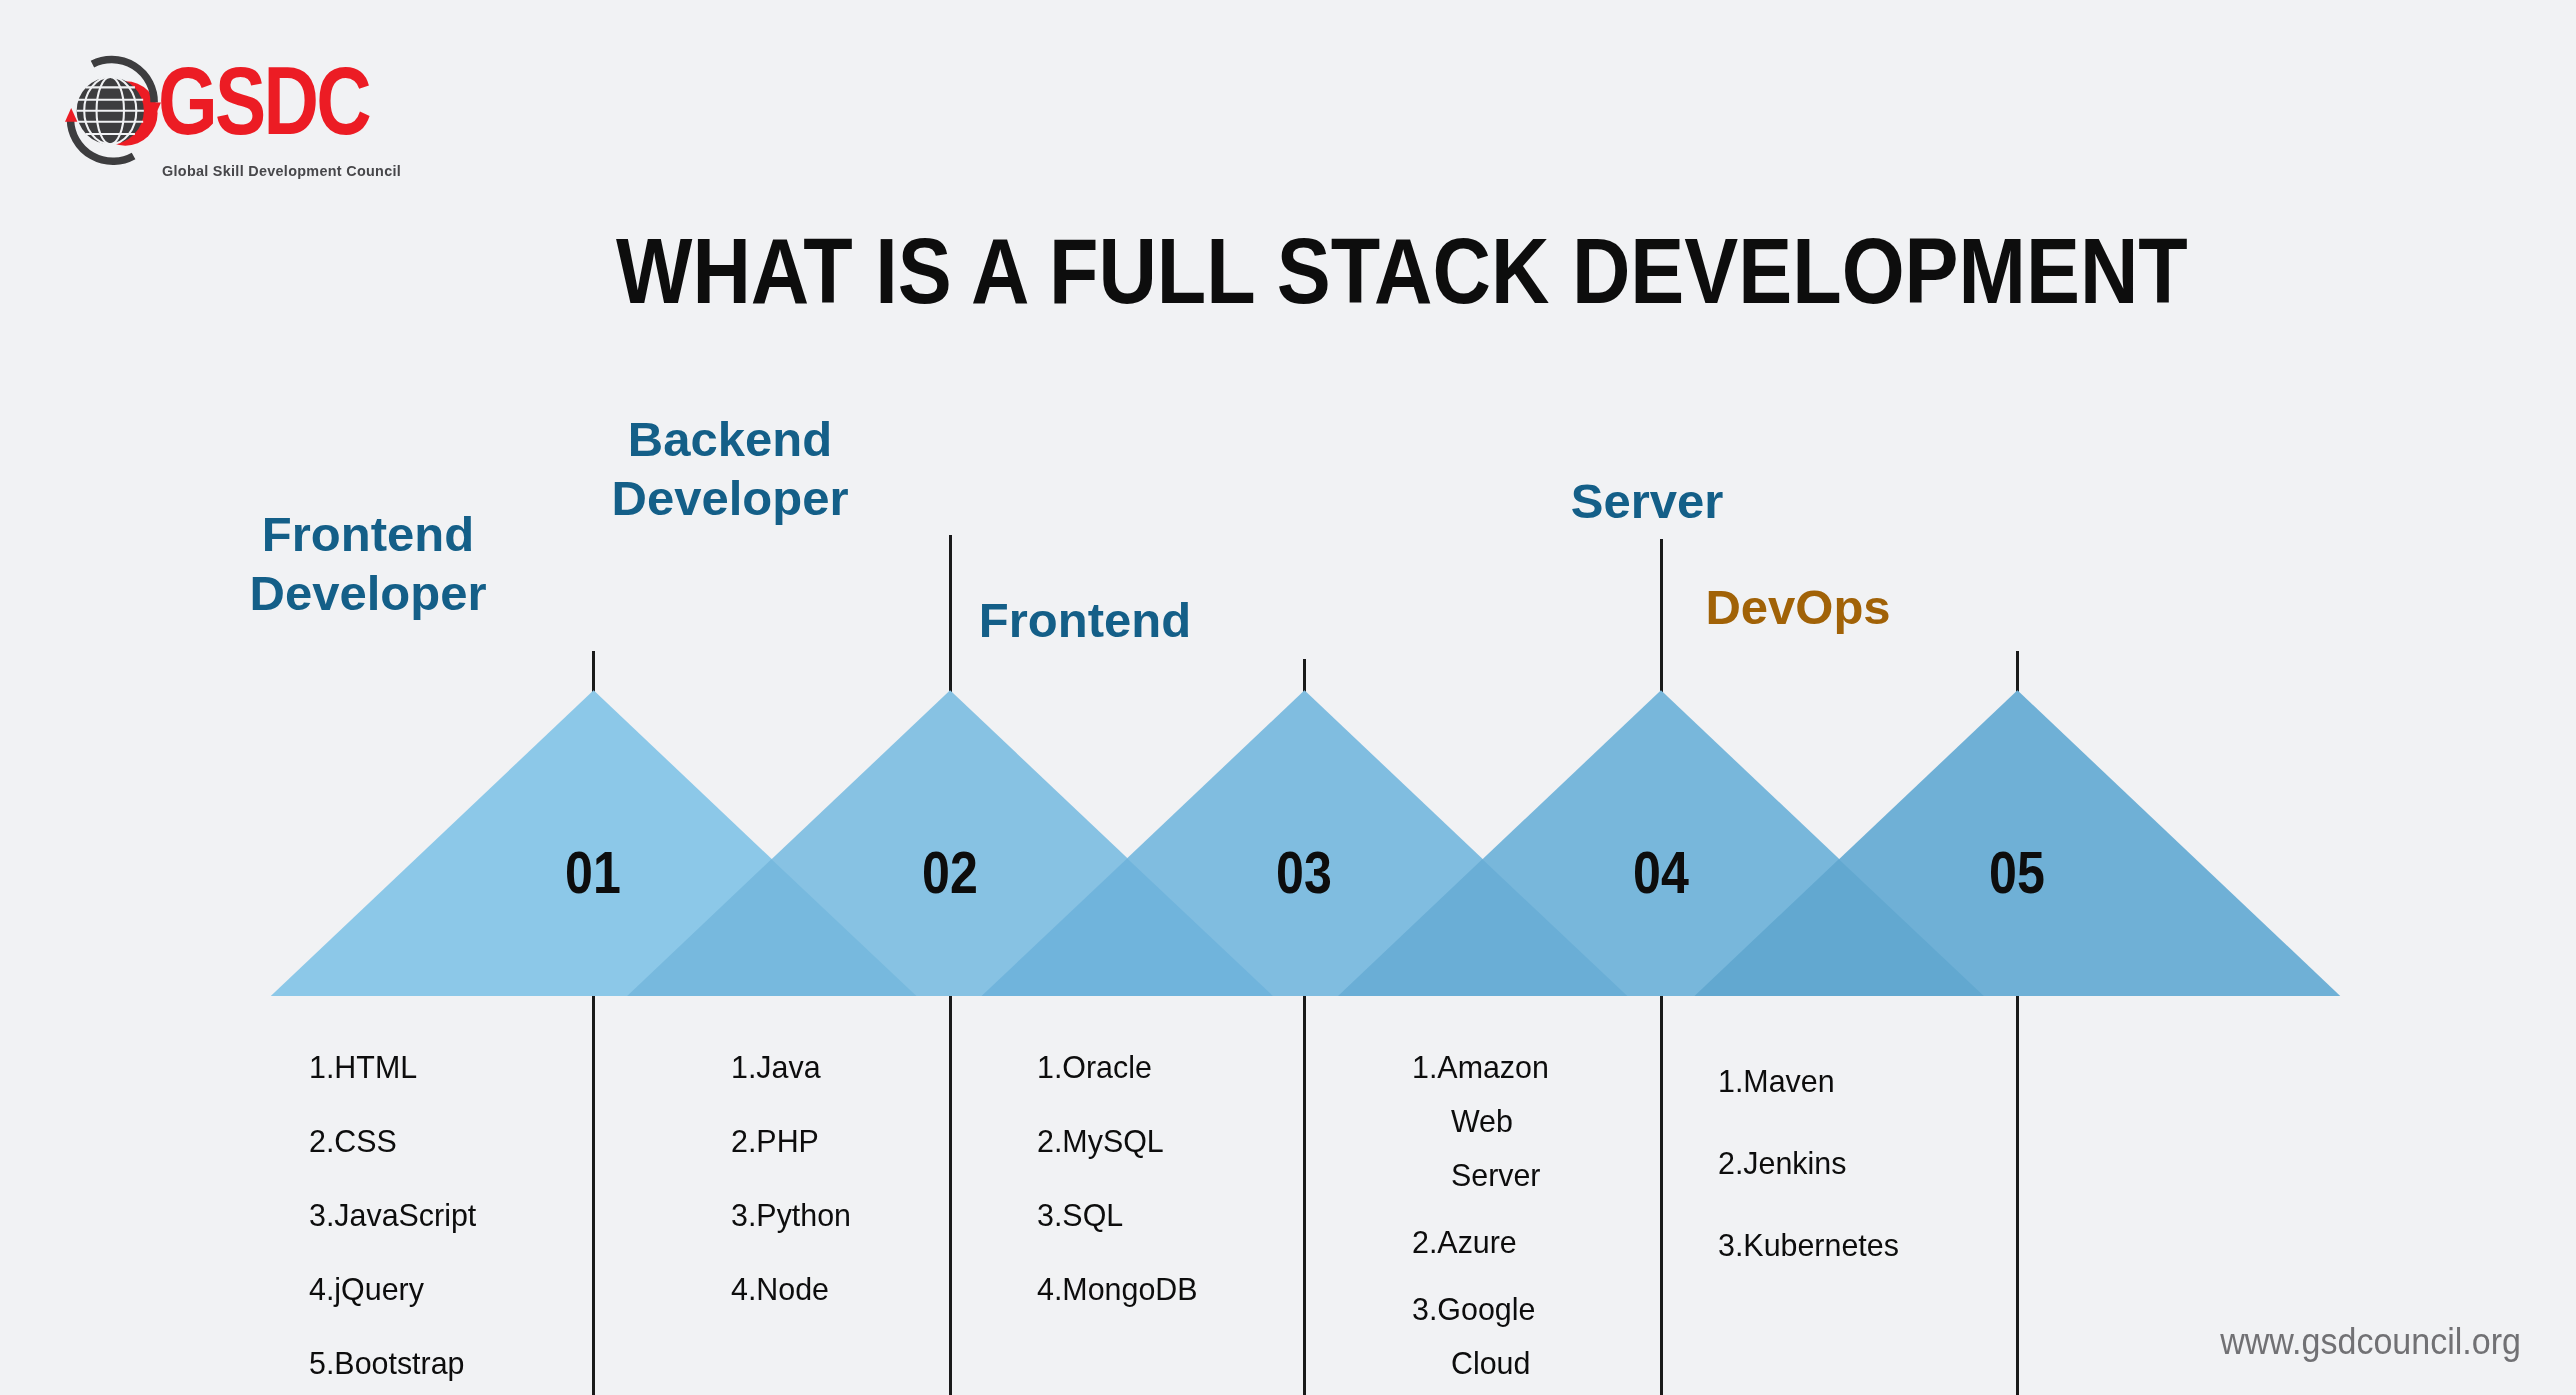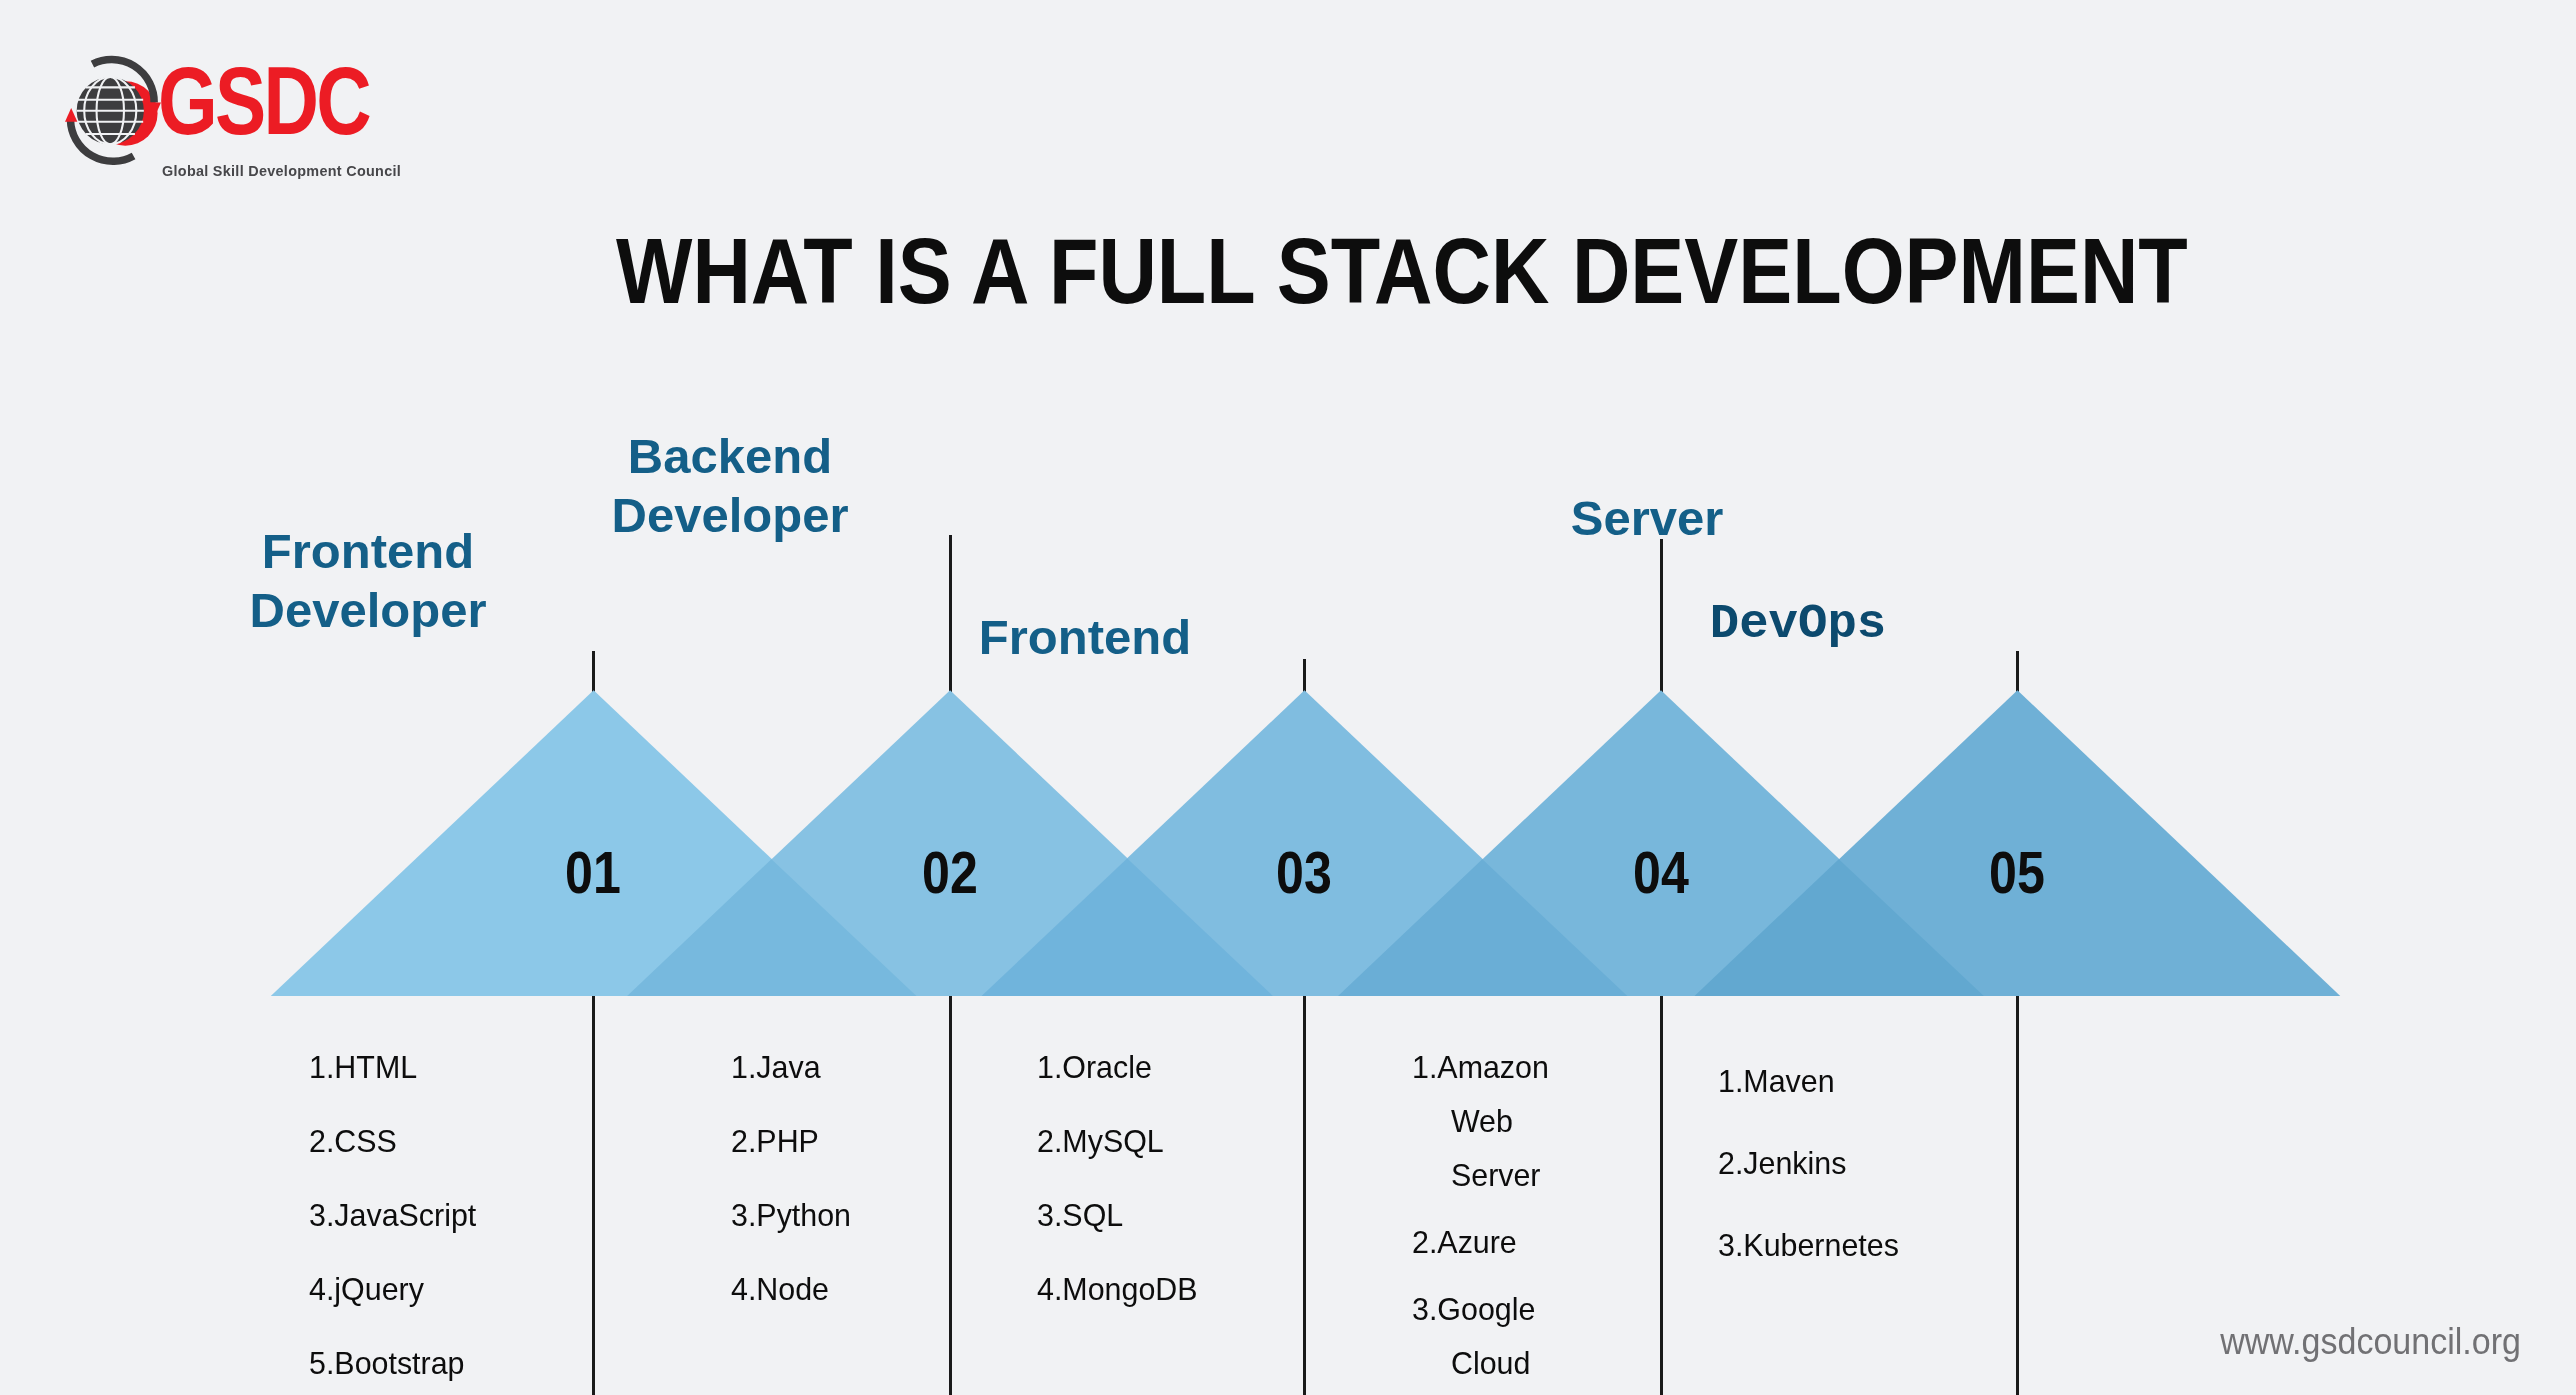--- a/index.html
+++ b/index.html
@@ -38,21 +38,20 @@
     white-space:nowrap;
     color:#0d0d0d;
   }
 
   
   .step-label{
     position:absolute;width:440px;
     text-align:center;
     font-size:49px;line-height:59px;font-weight:700;
     white-space:pre-line;
-    margin-top:17px;
   }
   #label-0{left:148px;top:505px;text-align:center;}
   #label-1{left:510px;top:410px;}
   #label-2{left:865px;top:591px;}
   #label-3{left:1427px;top:472px;}
   #label-4{left:1578px;top:578px;}
 
   
   .connector{position:absolute;width:2.7px;background:#1a1a1a;}
   #conn-0{left:592px;top:651px;height:41px;}
@@ -148,21 +147,21 @@
   </div>
 
   <div class="title">WHAT IS A FULL STACK DEVELOPMENT</div>
 
   <div class="step-label" id="label-0" style="color:#145f88;">Frontend
 Developer</div>
   <div class="step-label" id="label-1" style="color:#145f88;">Backend
 Developer</div>
   <div class="step-label" id="label-2" style="color:#145f88;">Frontend</div>
   <div class="step-label" id="label-3" style="color:#145f88;">Server</div>
-  <div class="step-label" id="label-4" style="color:#0c4a6e;font-family:Liberation Mono, monospace;">DevOps</div>
+  <div class="step-label" id="label-4" style="color:#a16207;">DevOps</div>
 
   <div class="connector" id="conn-0"></div>
   <div class="connector" id="conn-1"></div>
   <div class="connector" id="conn-2"></div>
   <div class="connector" id="conn-3"></div>
   <div class="connector" id="conn-4"></div>
 
   <svg class="mountains" width="2576" height="1395" viewBox="0 0 3750 2031">
     <polygon points="864,1005 394,1450 1334,1450" fill="#8cc8e8"></polygon>
     <polygon points="1383,1005 913,1450 1853,1450" fill="#87c2e3"></polygon>

